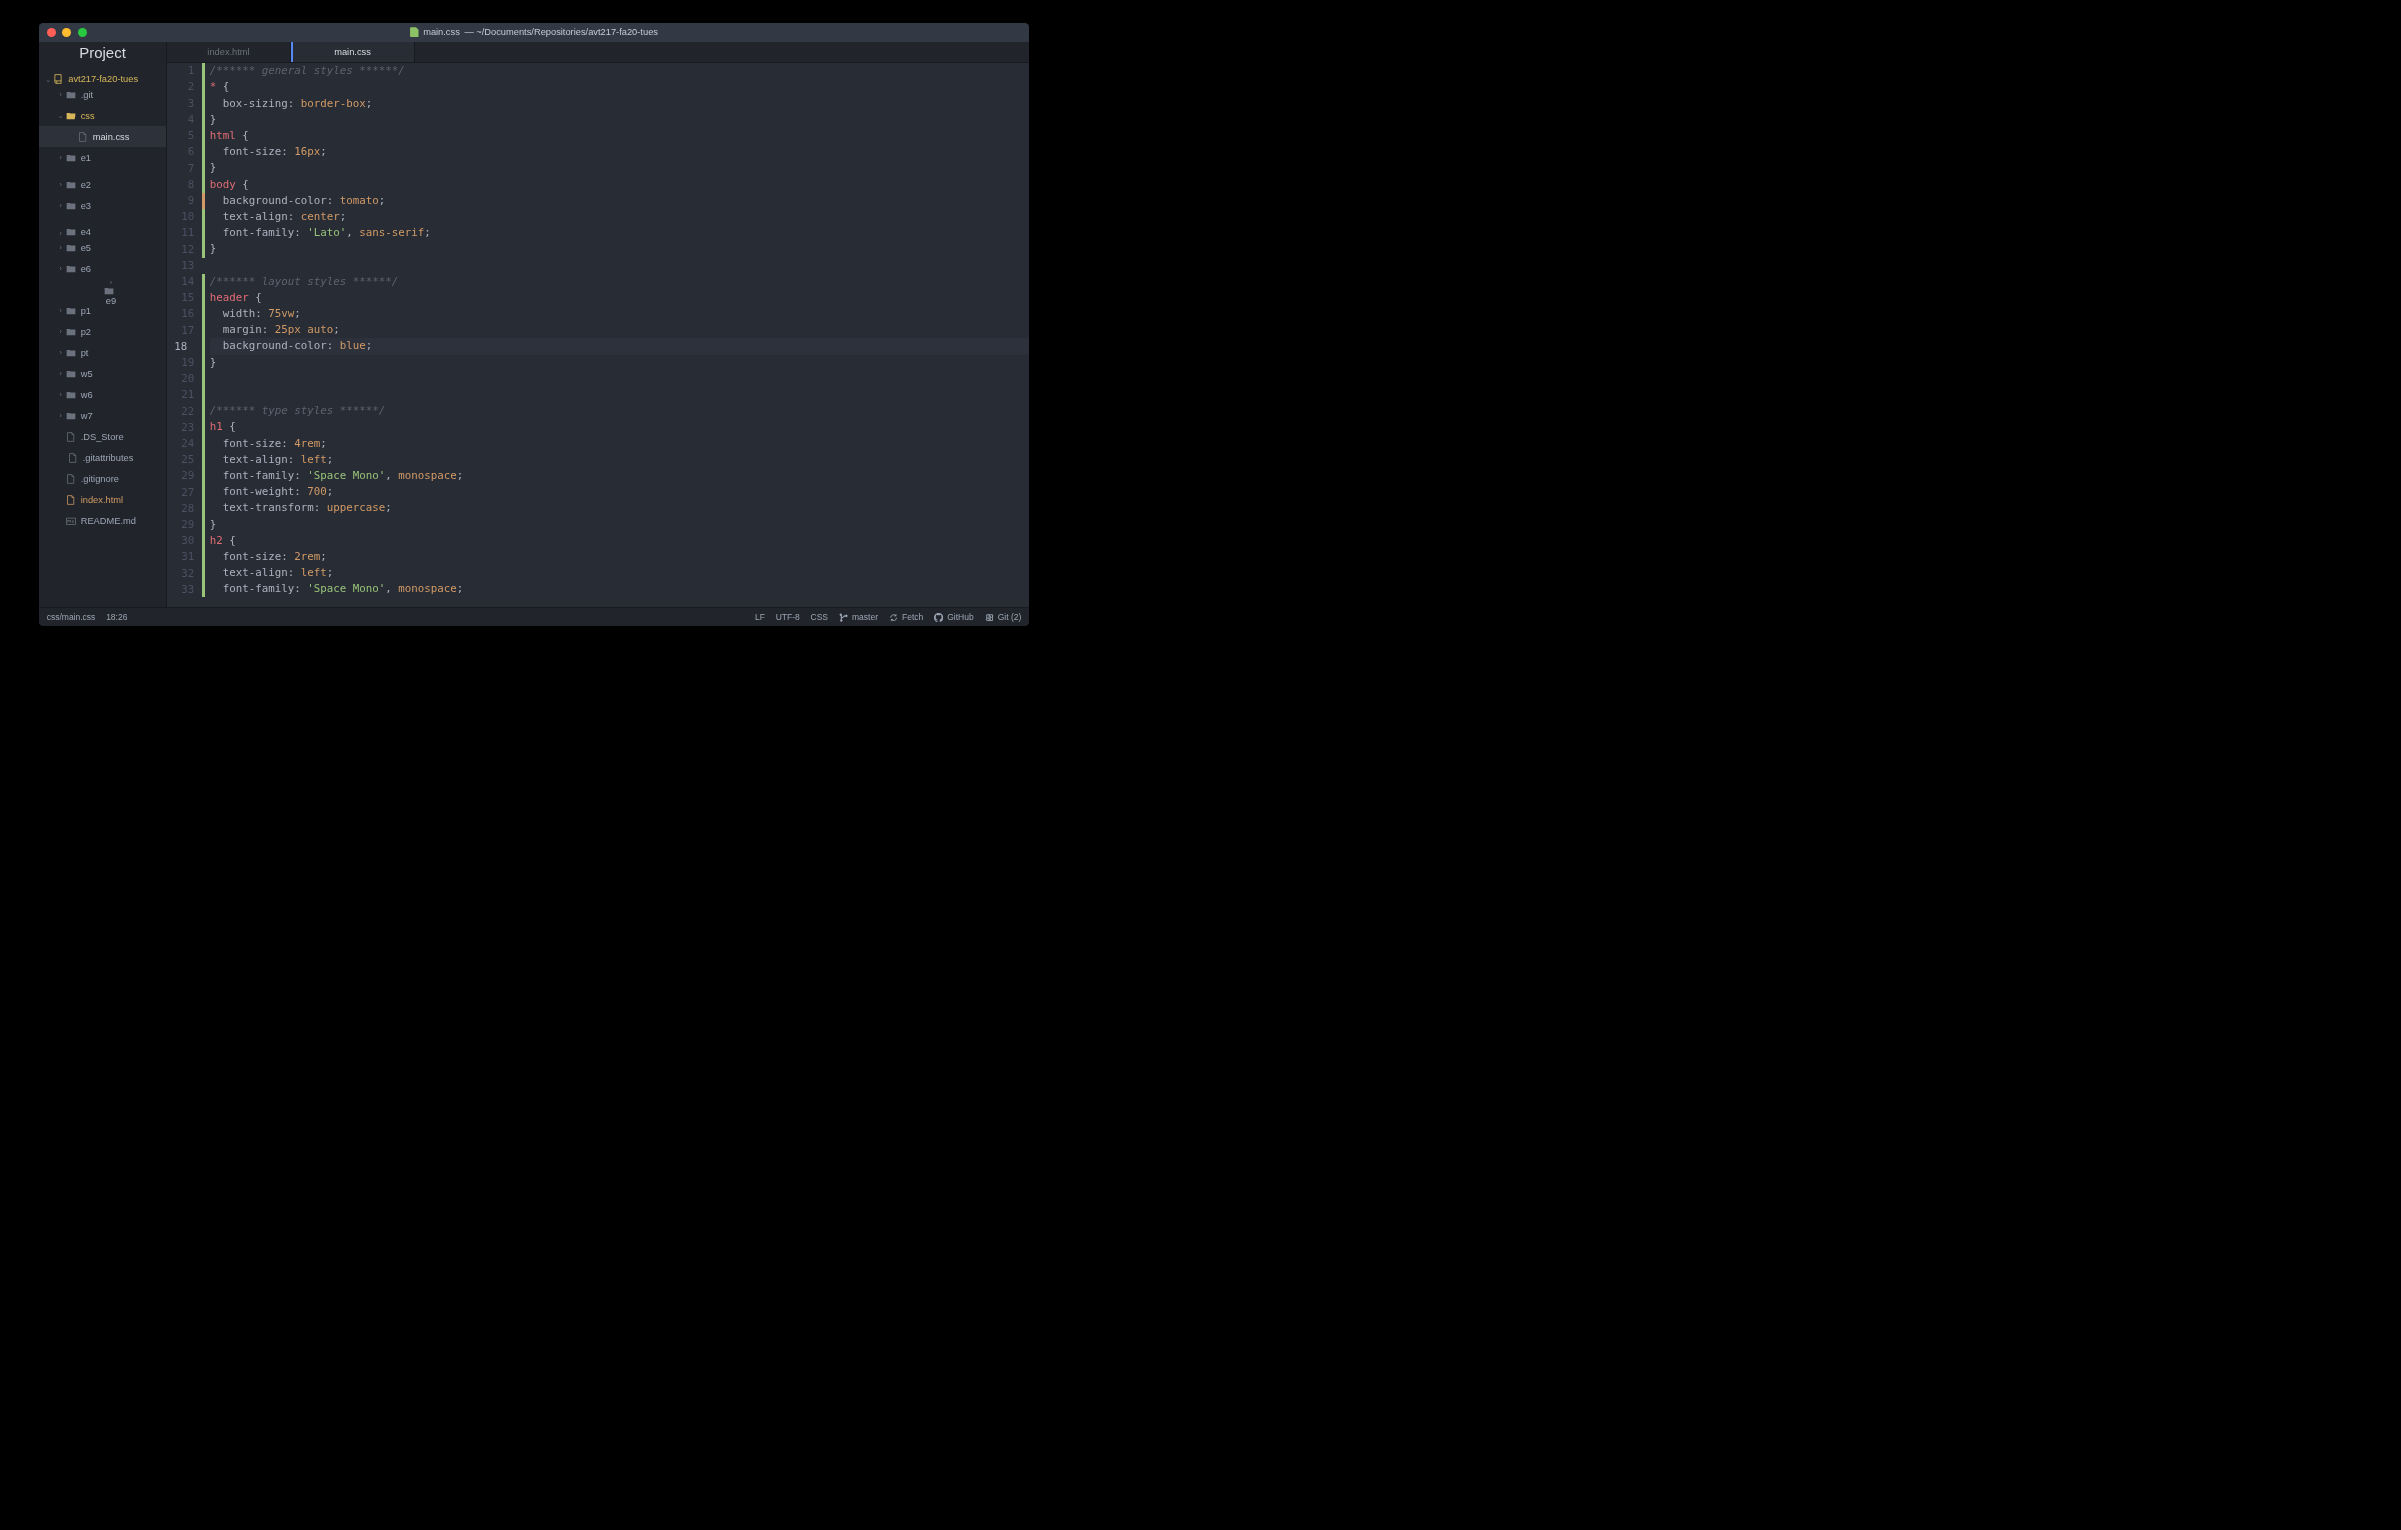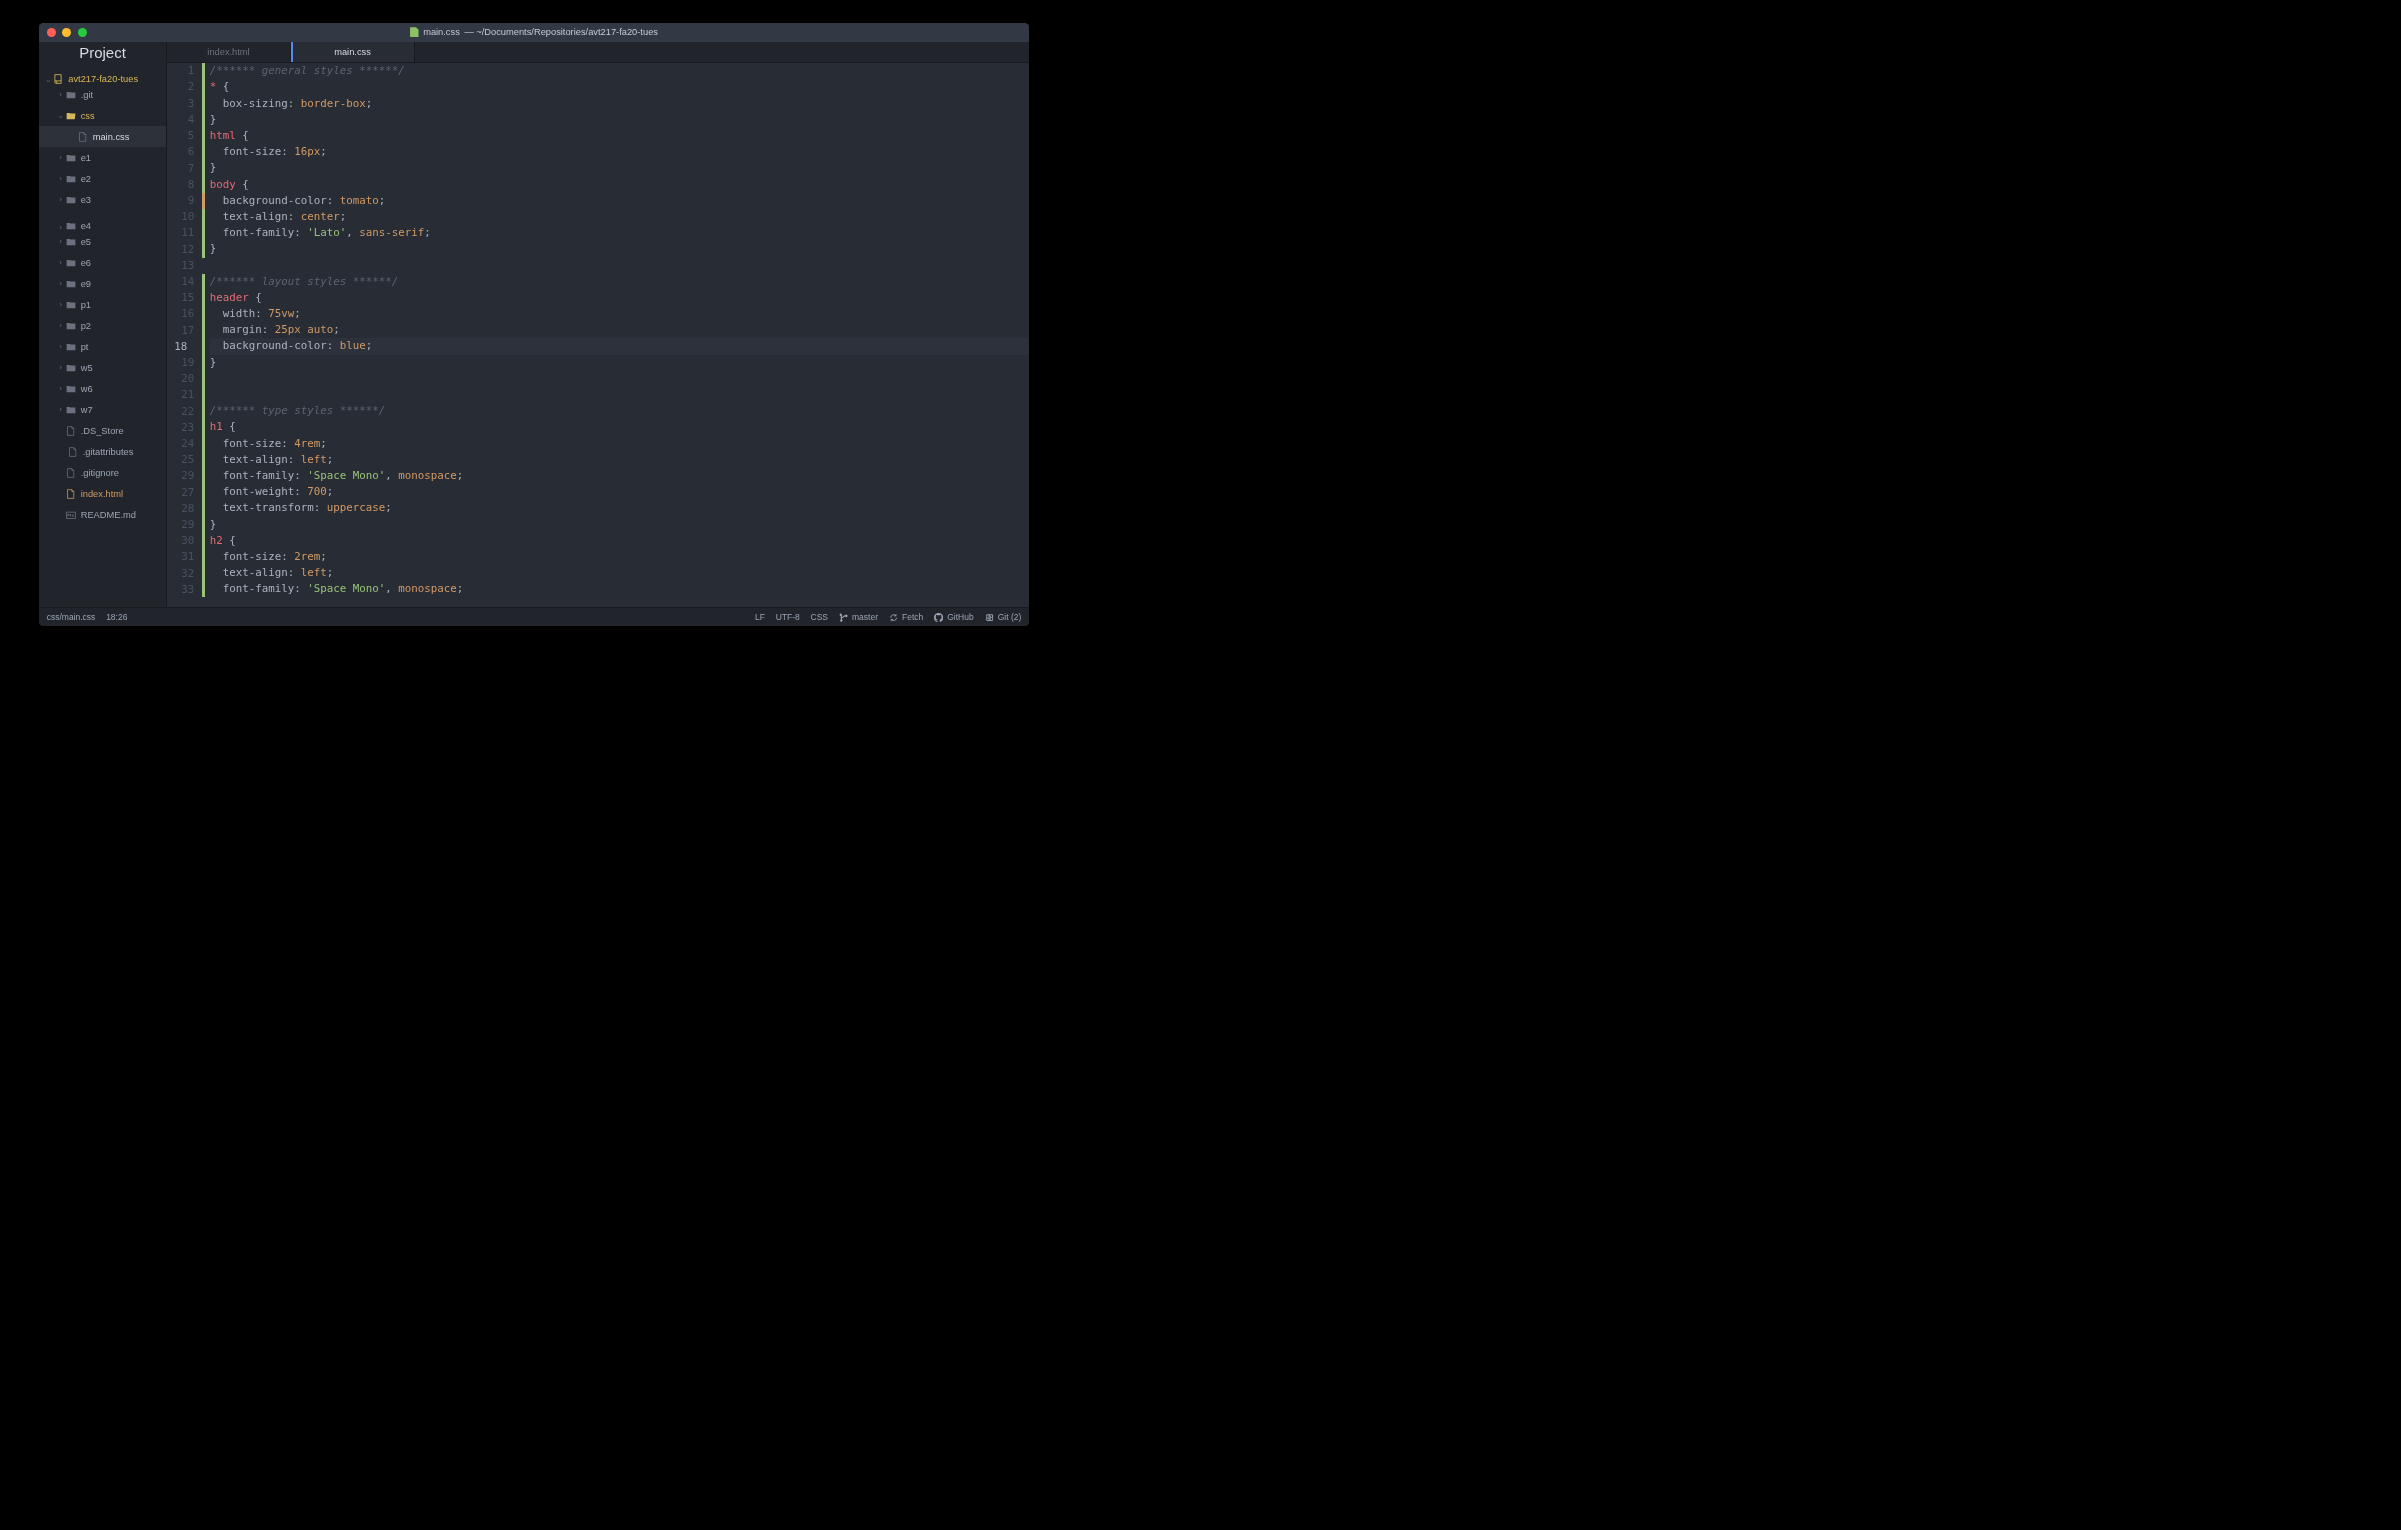--- a/index.html
+++ b/index.html
@@ -281,21 +281,21 @@
           </div>
           <div class="tree-item" style="padding-left: 17px;">
             <span class="disclosure">›</span>
             <span class="ic folder">
               <svg width="10" height="10" viewBox="0 0 16 16" fill="currentColor">
                 <path d="M1 3h5l1 1h8v9H1z"></path>
               </svg>
             </span>
             <span class="label">e1</span>
           </div>
-          <div class="tree-item" style="padding-left: 17px;">
+          <div class="tree-item" style="padding-left: 17px; margin-top: 6px;">
             <span class="disclosure">›</span>
             <span class="ic folder">
               <svg width="10" height="10" viewBox="0 0 16 16" fill="currentColor">
                 <path d="M1 3h5l1 1h8v9H1z"></path>
               </svg>
             </span>
             <span class="label">e2</span>
           </div>
           <div class="tree-item" style="padding-left: 17px;">
             <span class="disclosure">›</span>
@@ -326,21 +326,21 @@
           </div>
           <div class="tree-item" style="padding-left: 17px;">
             <span class="disclosure">›</span>
             <span class="ic folder">
               <svg width="10" height="10" viewBox="0 0 16 16" fill="currentColor">
                 <path d="M1 3h5l1 1h8v9H1z"></path>
               </svg>
             </span>
             <span class="label">e6</span>
           </div>
-          <div class="tree-item" style="padding-left: 17px;">
+          <div class="tree-item" style="padding-left: 17px; flex-direction: column;">
             <span class="disclosure">›</span>
             <span class="ic folder">
               <svg width="10" height="10" viewBox="0 0 16 16" fill="currentColor">
                 <path d="M1 3h5l1 1h8v9H1z"></path>
               </svg>
             </span>
             <span class="label">e9</span>
           </div>
           <div class="tree-item" style="padding-left: 17px;">
             <span class="disclosure">›</span>

